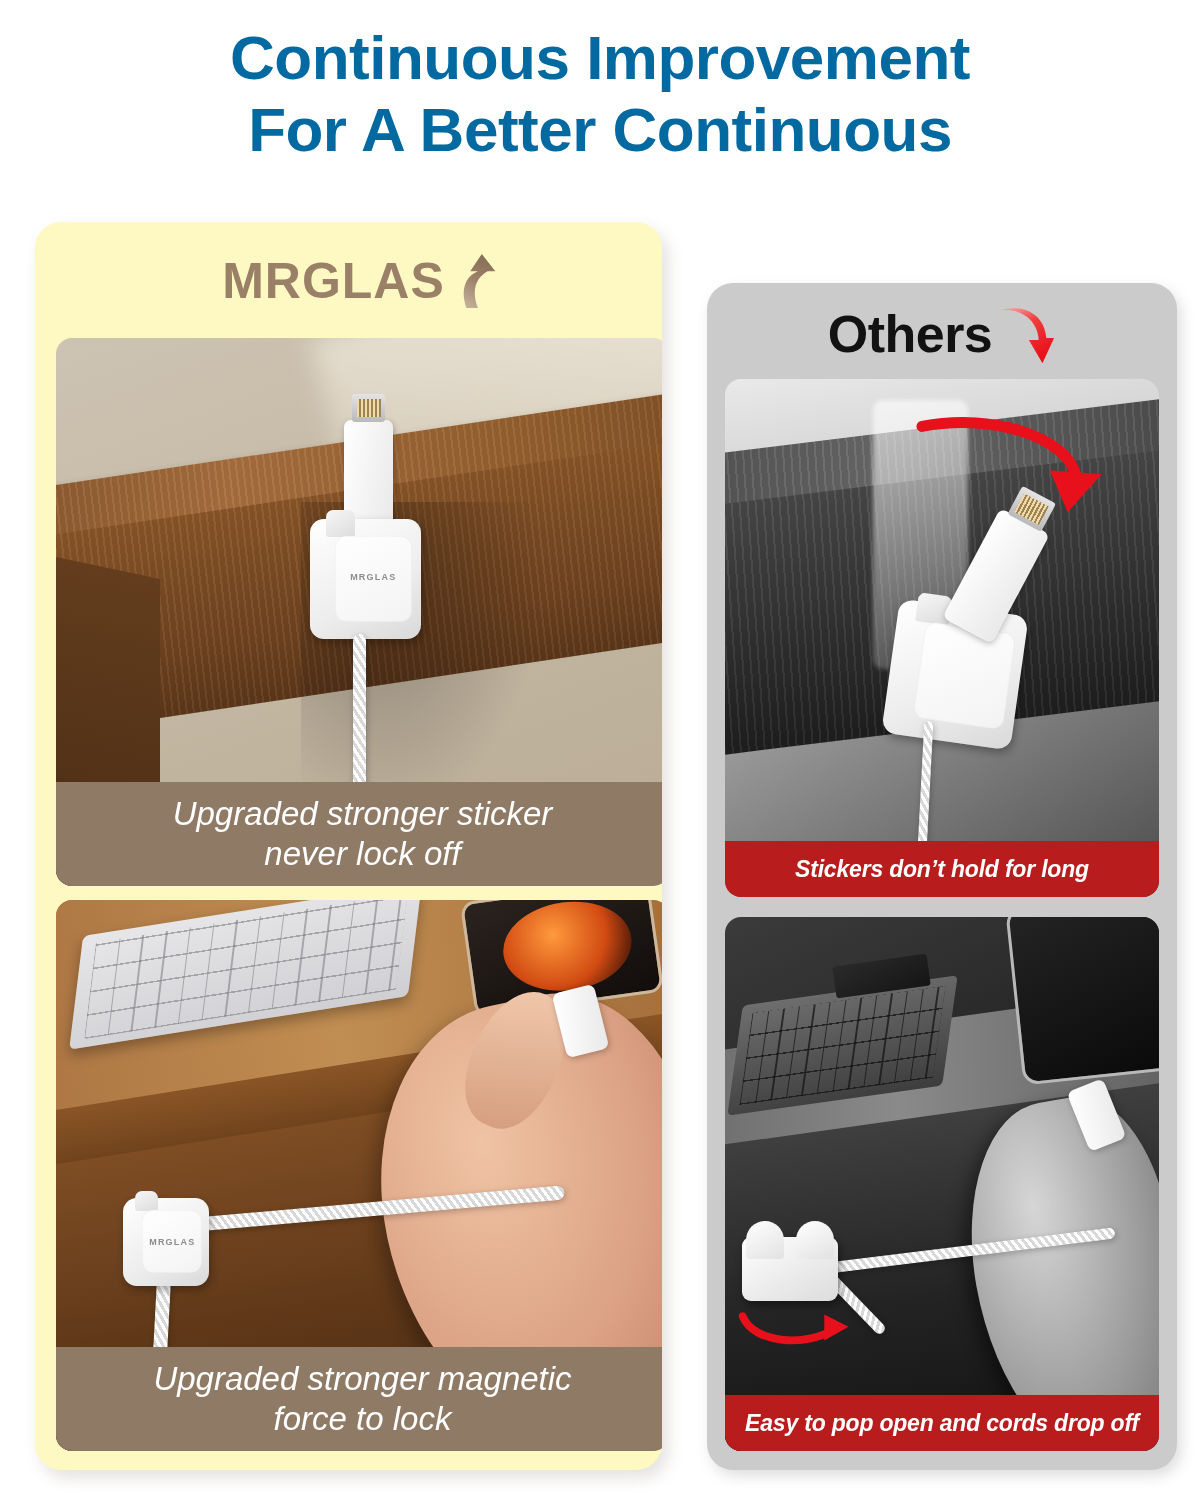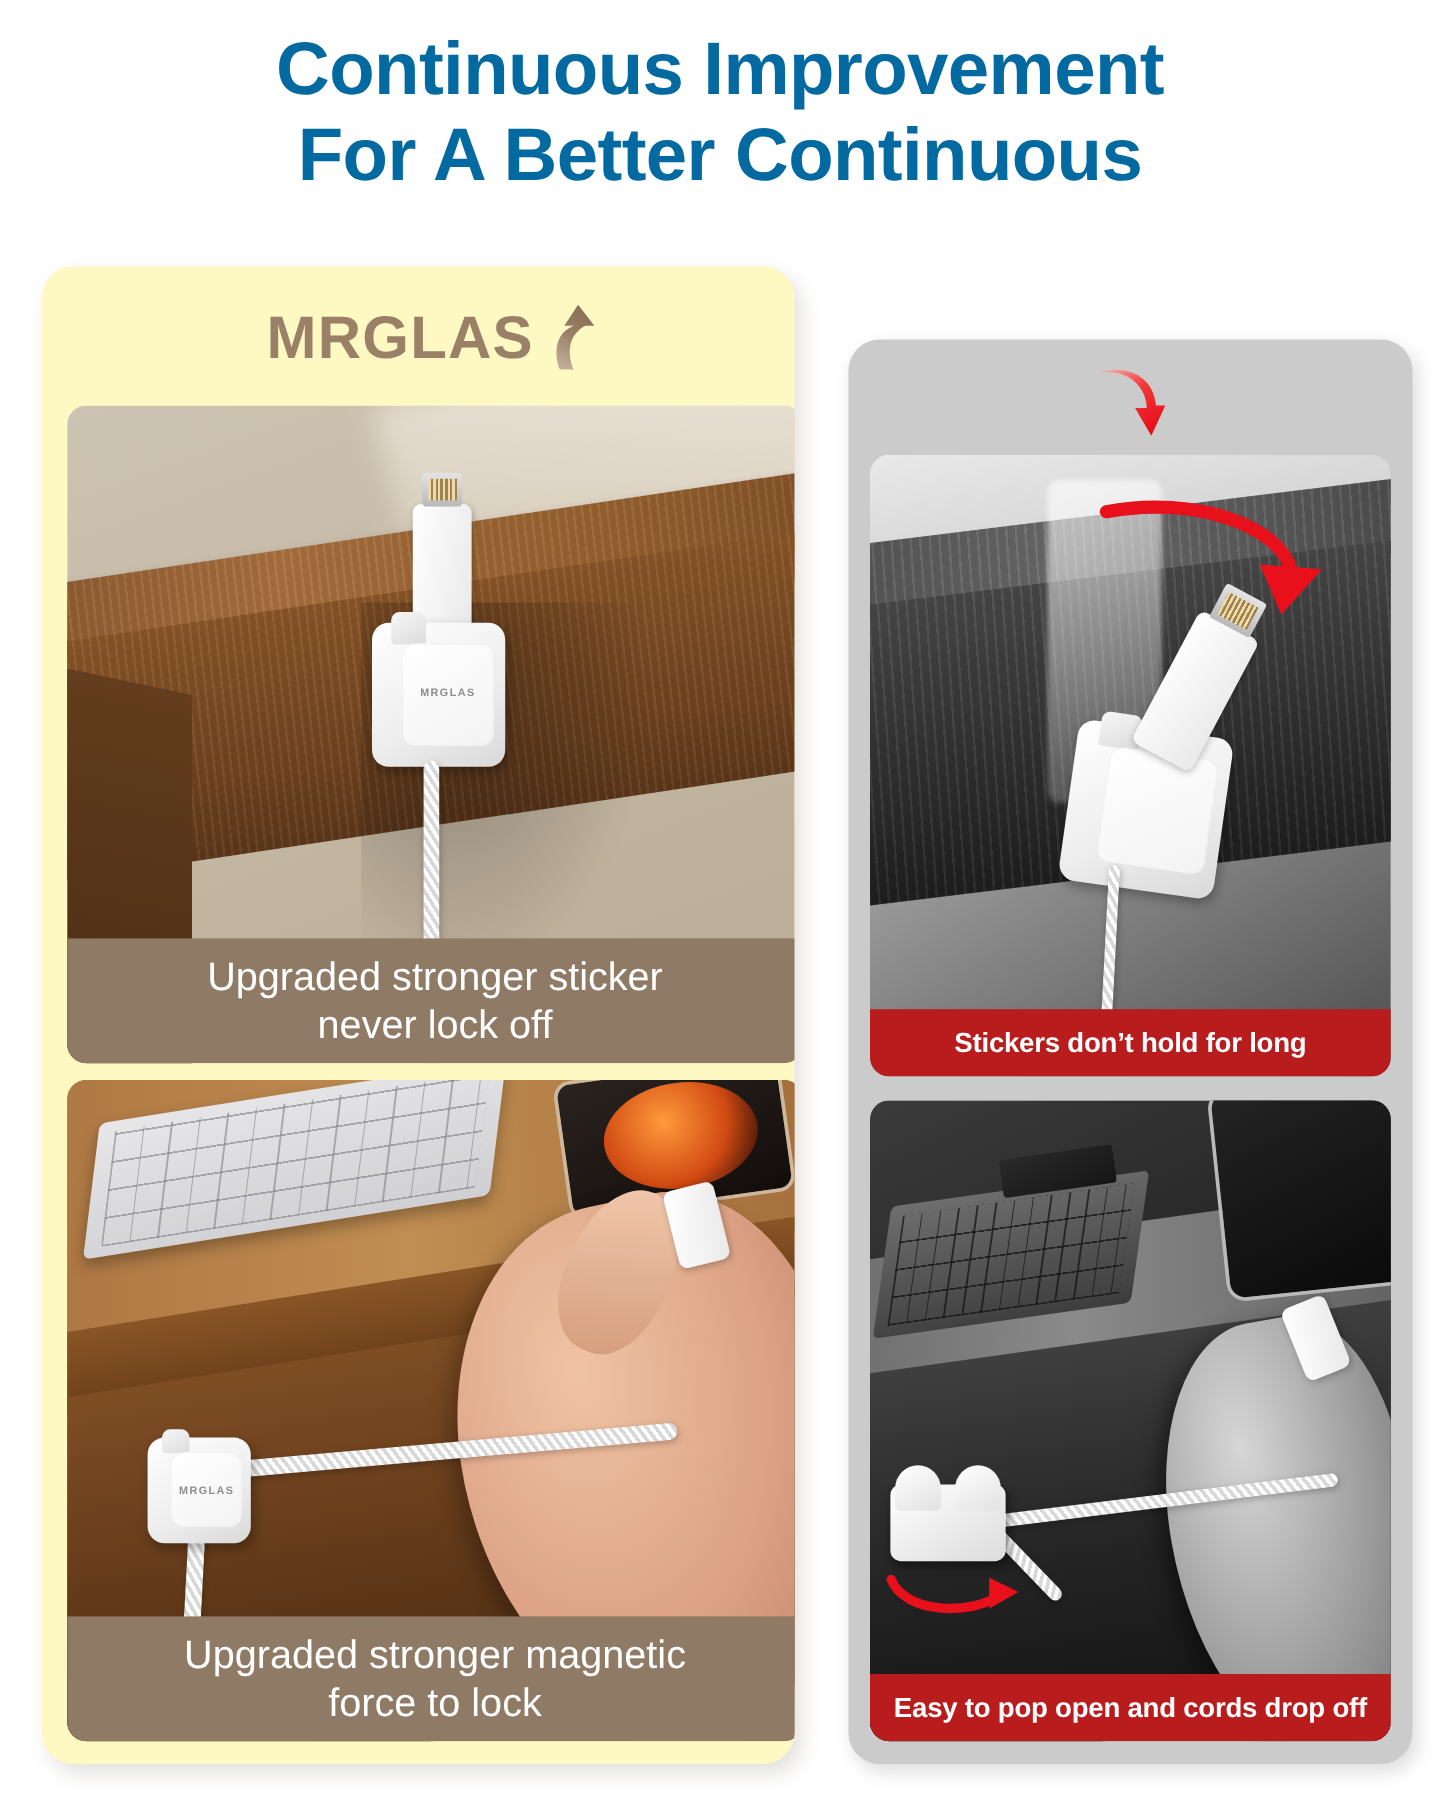--- a/index.html
+++ b/index.html
@@ -77,21 +77,21 @@
     justify-content:center;
   }
   .caption-warm{
     background:#8F7A66;height:104px;font-size:33px;line-height:1.22;
     font-weight:normal;
   }
   .caption-gray{
     background:#b91c1c;height:56px;font-size:23px;font-weight:bold;
     letter-spacing:-0.2px;
   }
-  .caption span{display:block;}
+  .caption span{display:block;font-style:italic;}
 
   
   .scene{position:absolute;inset:0;}
 
   
   .l1-wall{position:absolute;inset:0;background:
      linear-gradient(160deg,#cdc3b2 0%,#c6baa6 38%,#b9ab95 100%);}
   .l1-light{position:absolute;left:46%;top:-10%;width:70%;height:52%;
      background:linear-gradient(200deg,rgba(255,250,240,.75),rgba(255,250,240,0));
      transform:rotate(-14deg);filter:blur(12px);}
@@ -228,20 +228,21 @@
 <body>
 
 <div class="title-block">
   <div class="title-line">Continuous Improvement</div>
   <div class="title-line">For A Better Continuous</div>
 </div>
 
 <div class="panel panel-right">
 
   <div class="others-head">
+    <span class="others-word">Others</span>
     <svg class="others-arrow" viewBox="0 0 64 66">
       <defs>
         <linearGradient id="rg1" x1="0" y1="0" x2="0.6" y2="1">
           <stop offset="0%" stop-color="#ffb3b3"></stop>
           <stop offset="45%" stop-color="#f23b3b"></stop>
           <stop offset="100%" stop-color="#e8101b"></stop>
         </linearGradient>
       </defs>
       <path d="M4 6 C26 2 44 14 46 34 L46 36 L36 36 L50 60 L62 34 L54 34 C52 8 28 -2 4 6 Z" fill="url(#rg1)"></path>
     </svg>

